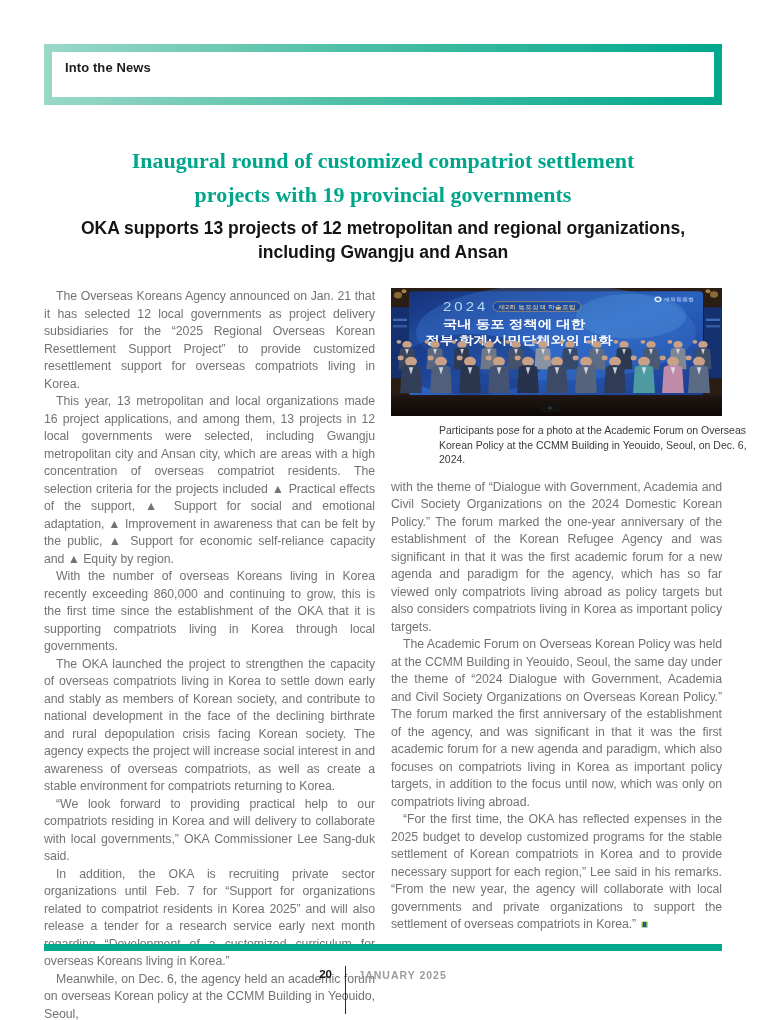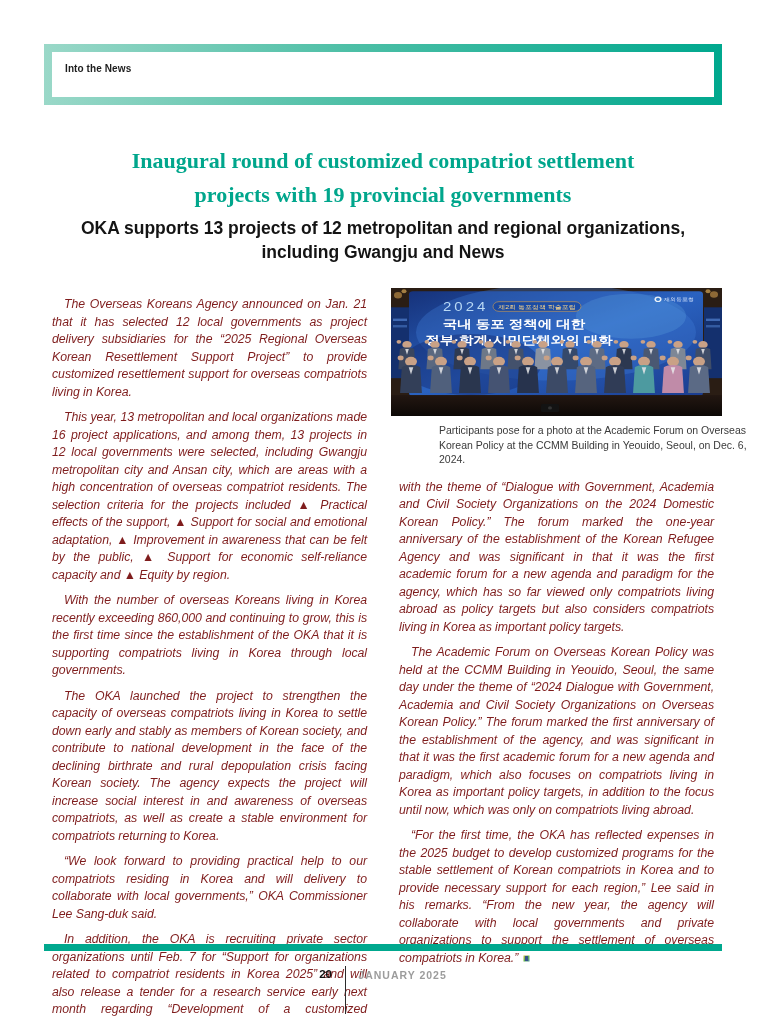--- a/index.html
+++ b/index.html
@@ -4,34 +4,34 @@
 <style>
   html,body{margin:0;padding:0;background:#ffffff;}
   .page{position:relative;width:762px;height:1020px;background:#fff;overflow:hidden;
         font-family:"Liberation Sans",sans-serif;color:#1c1c1c;}
 
   
   .section-box{position:absolute;left:44px;top:44px;width:678px;height:61px;
     background:linear-gradient(90deg,#9ad8c8 0%,#4dbfa6 45%,#00a88e 100%);box-sizing:border-box;padding:8px;}
   .section-box-inner{width:100%;height:100%;background:#fff;box-sizing:border-box;
     padding:6px 13px;}
-  .section-label{font-size:10px;font-weight:700;color:#1d1d1d;letter-spacing:.1px;}
+  .section-label{font-size:13px;font-weight:700;color:#1d1d1d;letter-spacing:.1px;}
 
   
   .title{position:absolute;left:44px;top:144px;width:678px;text-align:center;
     font-family:"Liberation Serif","DejaVu Serif",serif;font-weight:700;
     font-size:22px;line-height:34px;color:#00a68c;}
   .subtitle{position:absolute;left:44px;top:216px;width:678px;text-align:center;
     font-size:17.5px;line-height:24px;font-weight:600;color:#141414;}
 
   
   .columns{position:absolute;left:44px;top:288px;width:678px;display:flex;gap:16px;}
   .col{width:331px;}
-  .col p{margin:8px;text-align:justify;font-size:12.3px;line-height:17.5px;
-    color:#7f1d1d;letter-spacing:-0.05px;font-style:italic;}
+  .col p{margin:0;text-align:justify;font-size:12.3px;line-height:17.5px;
+    color:#737373;letter-spacing:-0.05px;}
   .col p.indent{text-indent:12px;}
 
   
   .photo{position:relative;width:331px;height:128px;margin-bottom:7px;overflow:hidden;}
   .photo svg{display:block;width:100%;height:100%;}
   .caption{font-size:10.5px;line-height:14.5px;color:#3a3a3a;text-align:left;
     margin-bottom:12px;width:331px;margin-left:48px;}
 
   
   .endmark{display:inline-block;width:9px;height:9px;margin-left:4px;vertical-align:-1px;
@@ -65,21 +65,21 @@
     </div>
   </div>
 
   <div class="title">
     <div>Inaugural round of customized compatriot settlement</div>
     <div>projects with 19 provincial governments</div>
   </div>
 
   <div class="subtitle">
     <div>OKA supports 13 projects of 12 metropolitan and regional organizations,</div>
-    <div>including Gwangju and News</div>
+    <div>including Gwangju and Ansan</div>
   </div>
 
   <div class="columns">
 
     <div class="col">
       <p class="indent">The Overseas Koreans Agency announced on Jan. 21 that it has selected 12 local governments as project delivery subsidiaries for the “2025 Regional Overseas Korean Resettlement Support Project” to provide customized resettlement support for overseas compatriots living in Korea.</p>
       <p class="indent">This year, 13 metropolitan and local organizations made 16 project applications, and among them, 13 projects in 12 local governments were selected, including Gwangju metropolitan city and Ansan city, which are areas with a high concentration of overseas compatriot residents. The selection criteria for the projects included ▲ Practical effects of the support, ▲ Support for social and emotional adaptation, ▲ Improvement in awareness that can be felt by the public, ▲ Support for economic self-reliance capacity and ▲ Equity by region.</p>
       <p class="indent">With the number of overseas Koreans living in Korea recently exceeding 860,000 and continuing to grow, this is the first time since the establishment of the OKA that it is supporting compatriots living in Korea through local governments.</p>
       <p class="indent">The OKA launched the project to strengthen the capacity of overseas compatriots living in Korea to settle down early and stably as members of Korean society, and contribute to national development in the face of the declining birthrate and rural depopulation crisis facing Korean society. The agency expects the project will increase social interest in and awareness of overseas compatriots, as well as create a stable environment for compatriots returning to Korea.</p>
       <p class="indent">“We look forward to providing practical help to our compatriots residing in Korea and will delivery to collaborate with local governments,” OKA Commissioner Lee Sang-duk said.</p>

